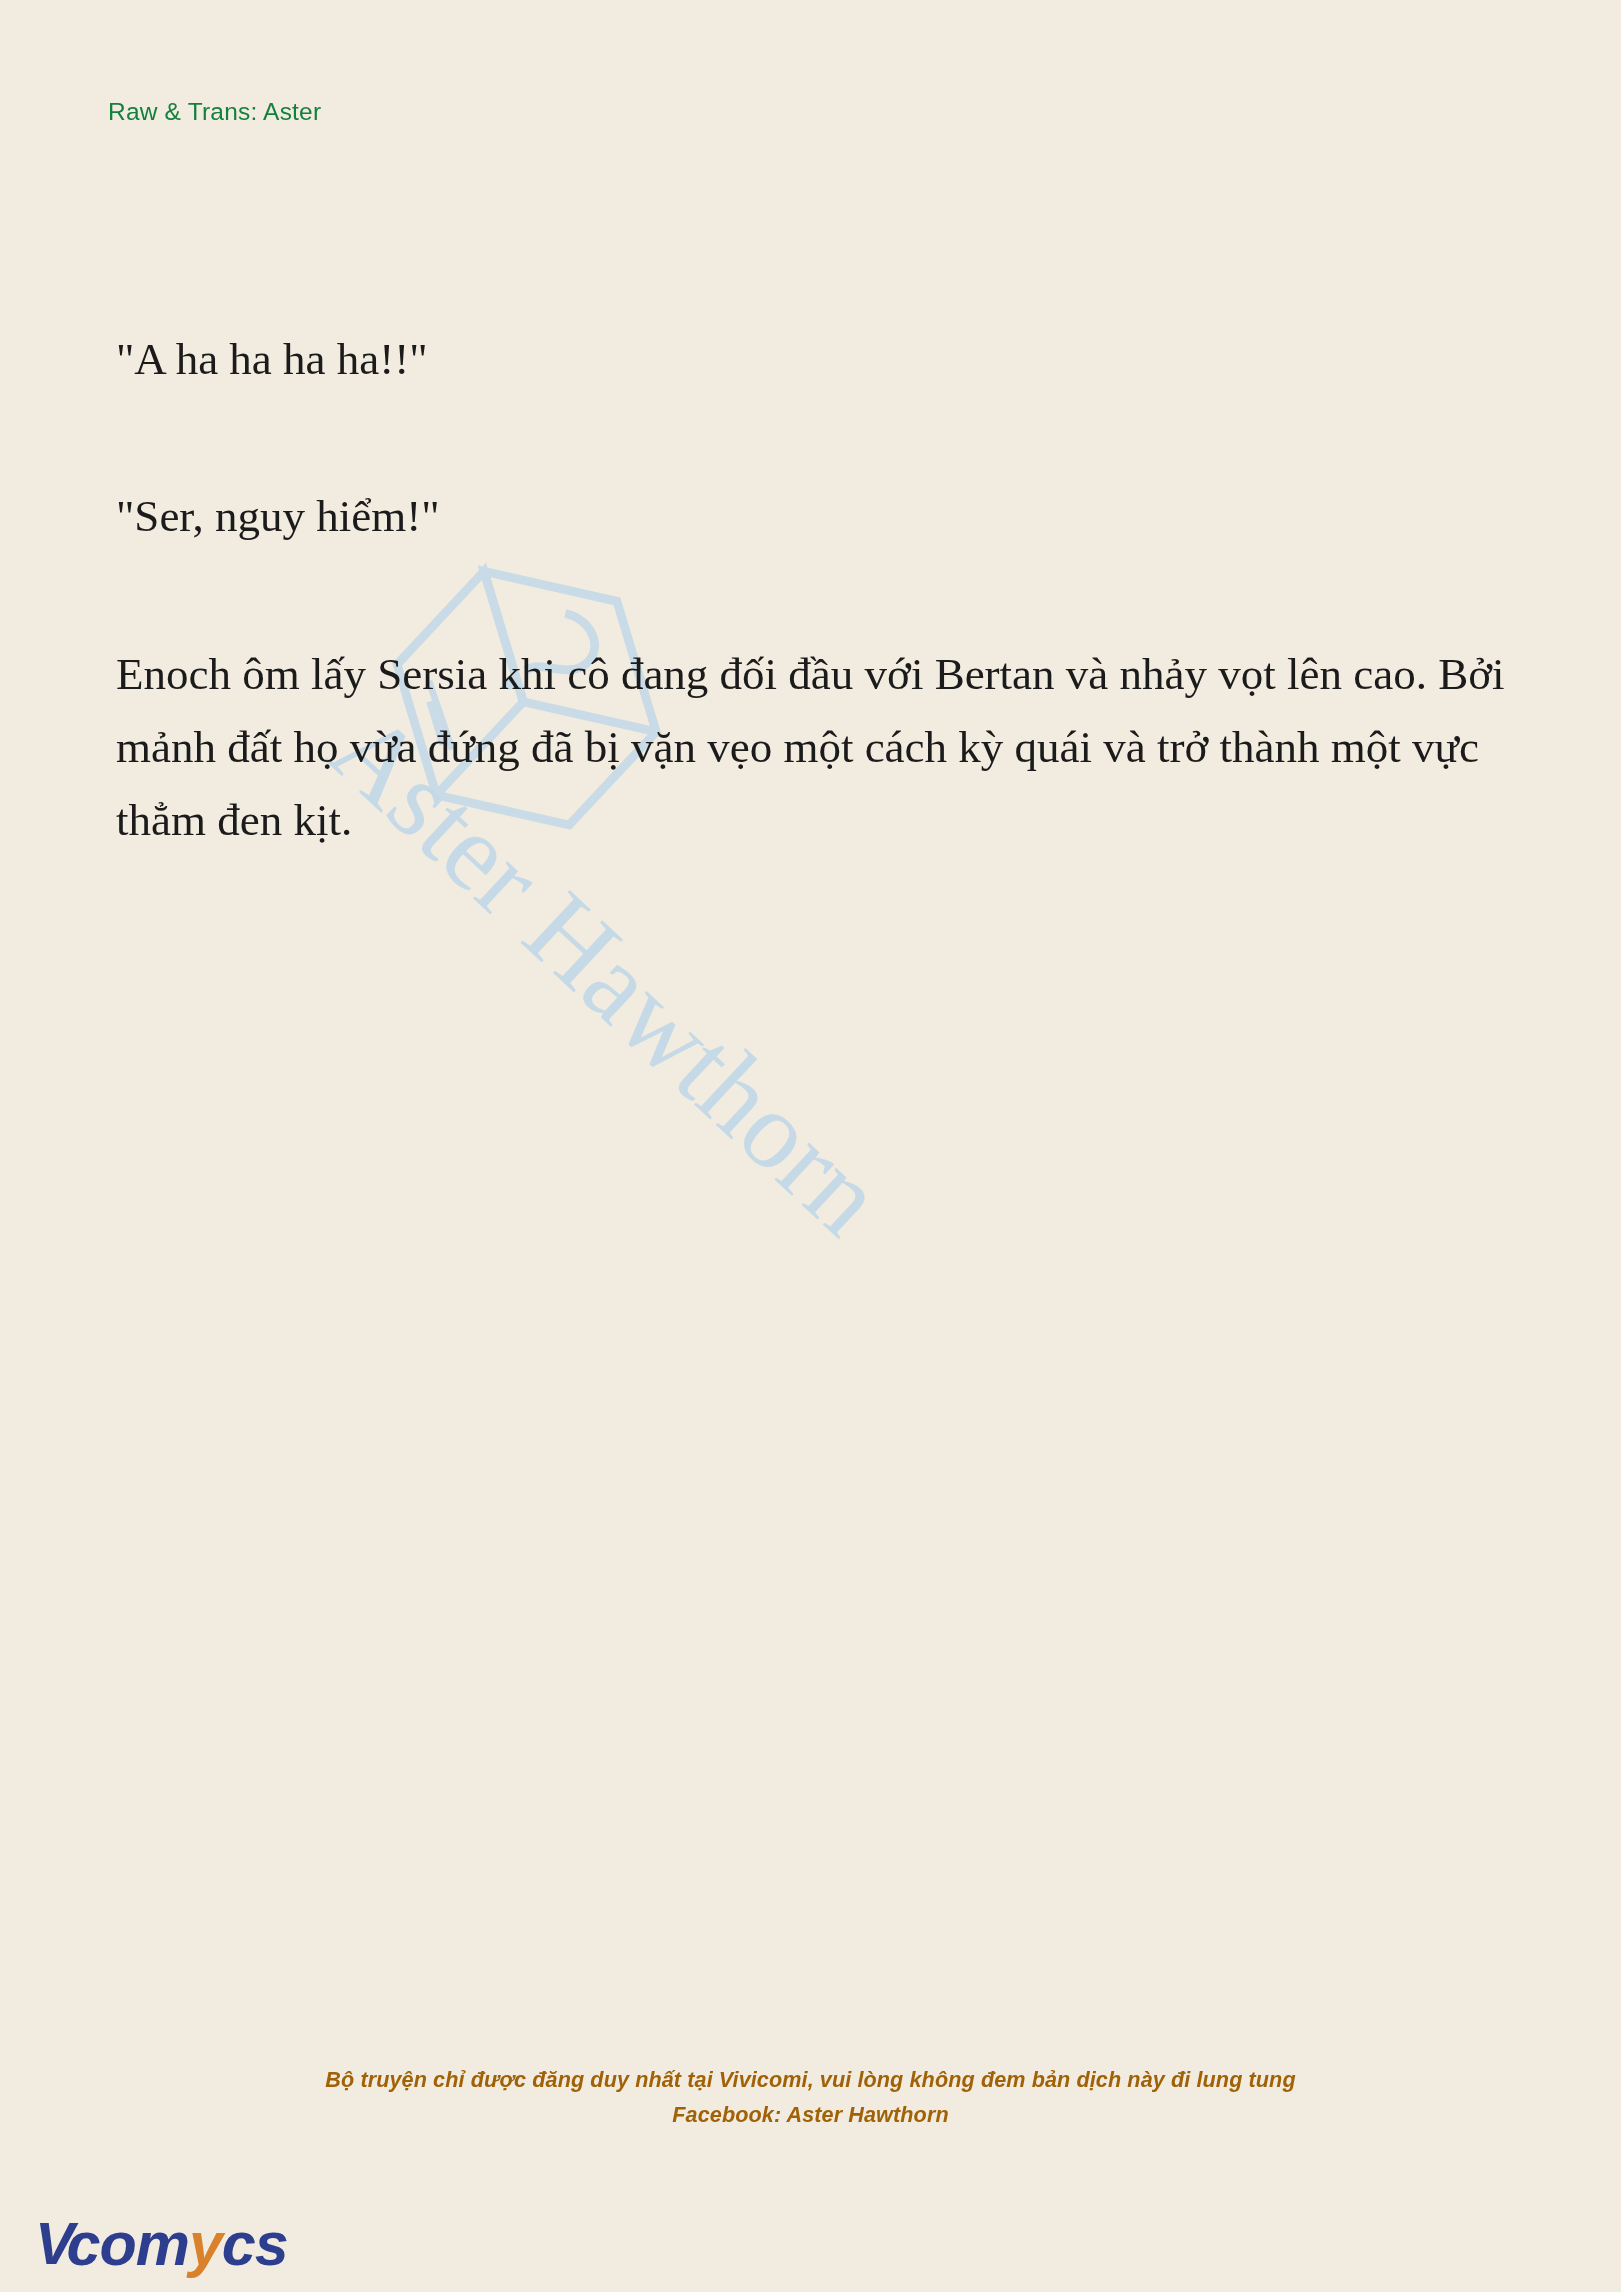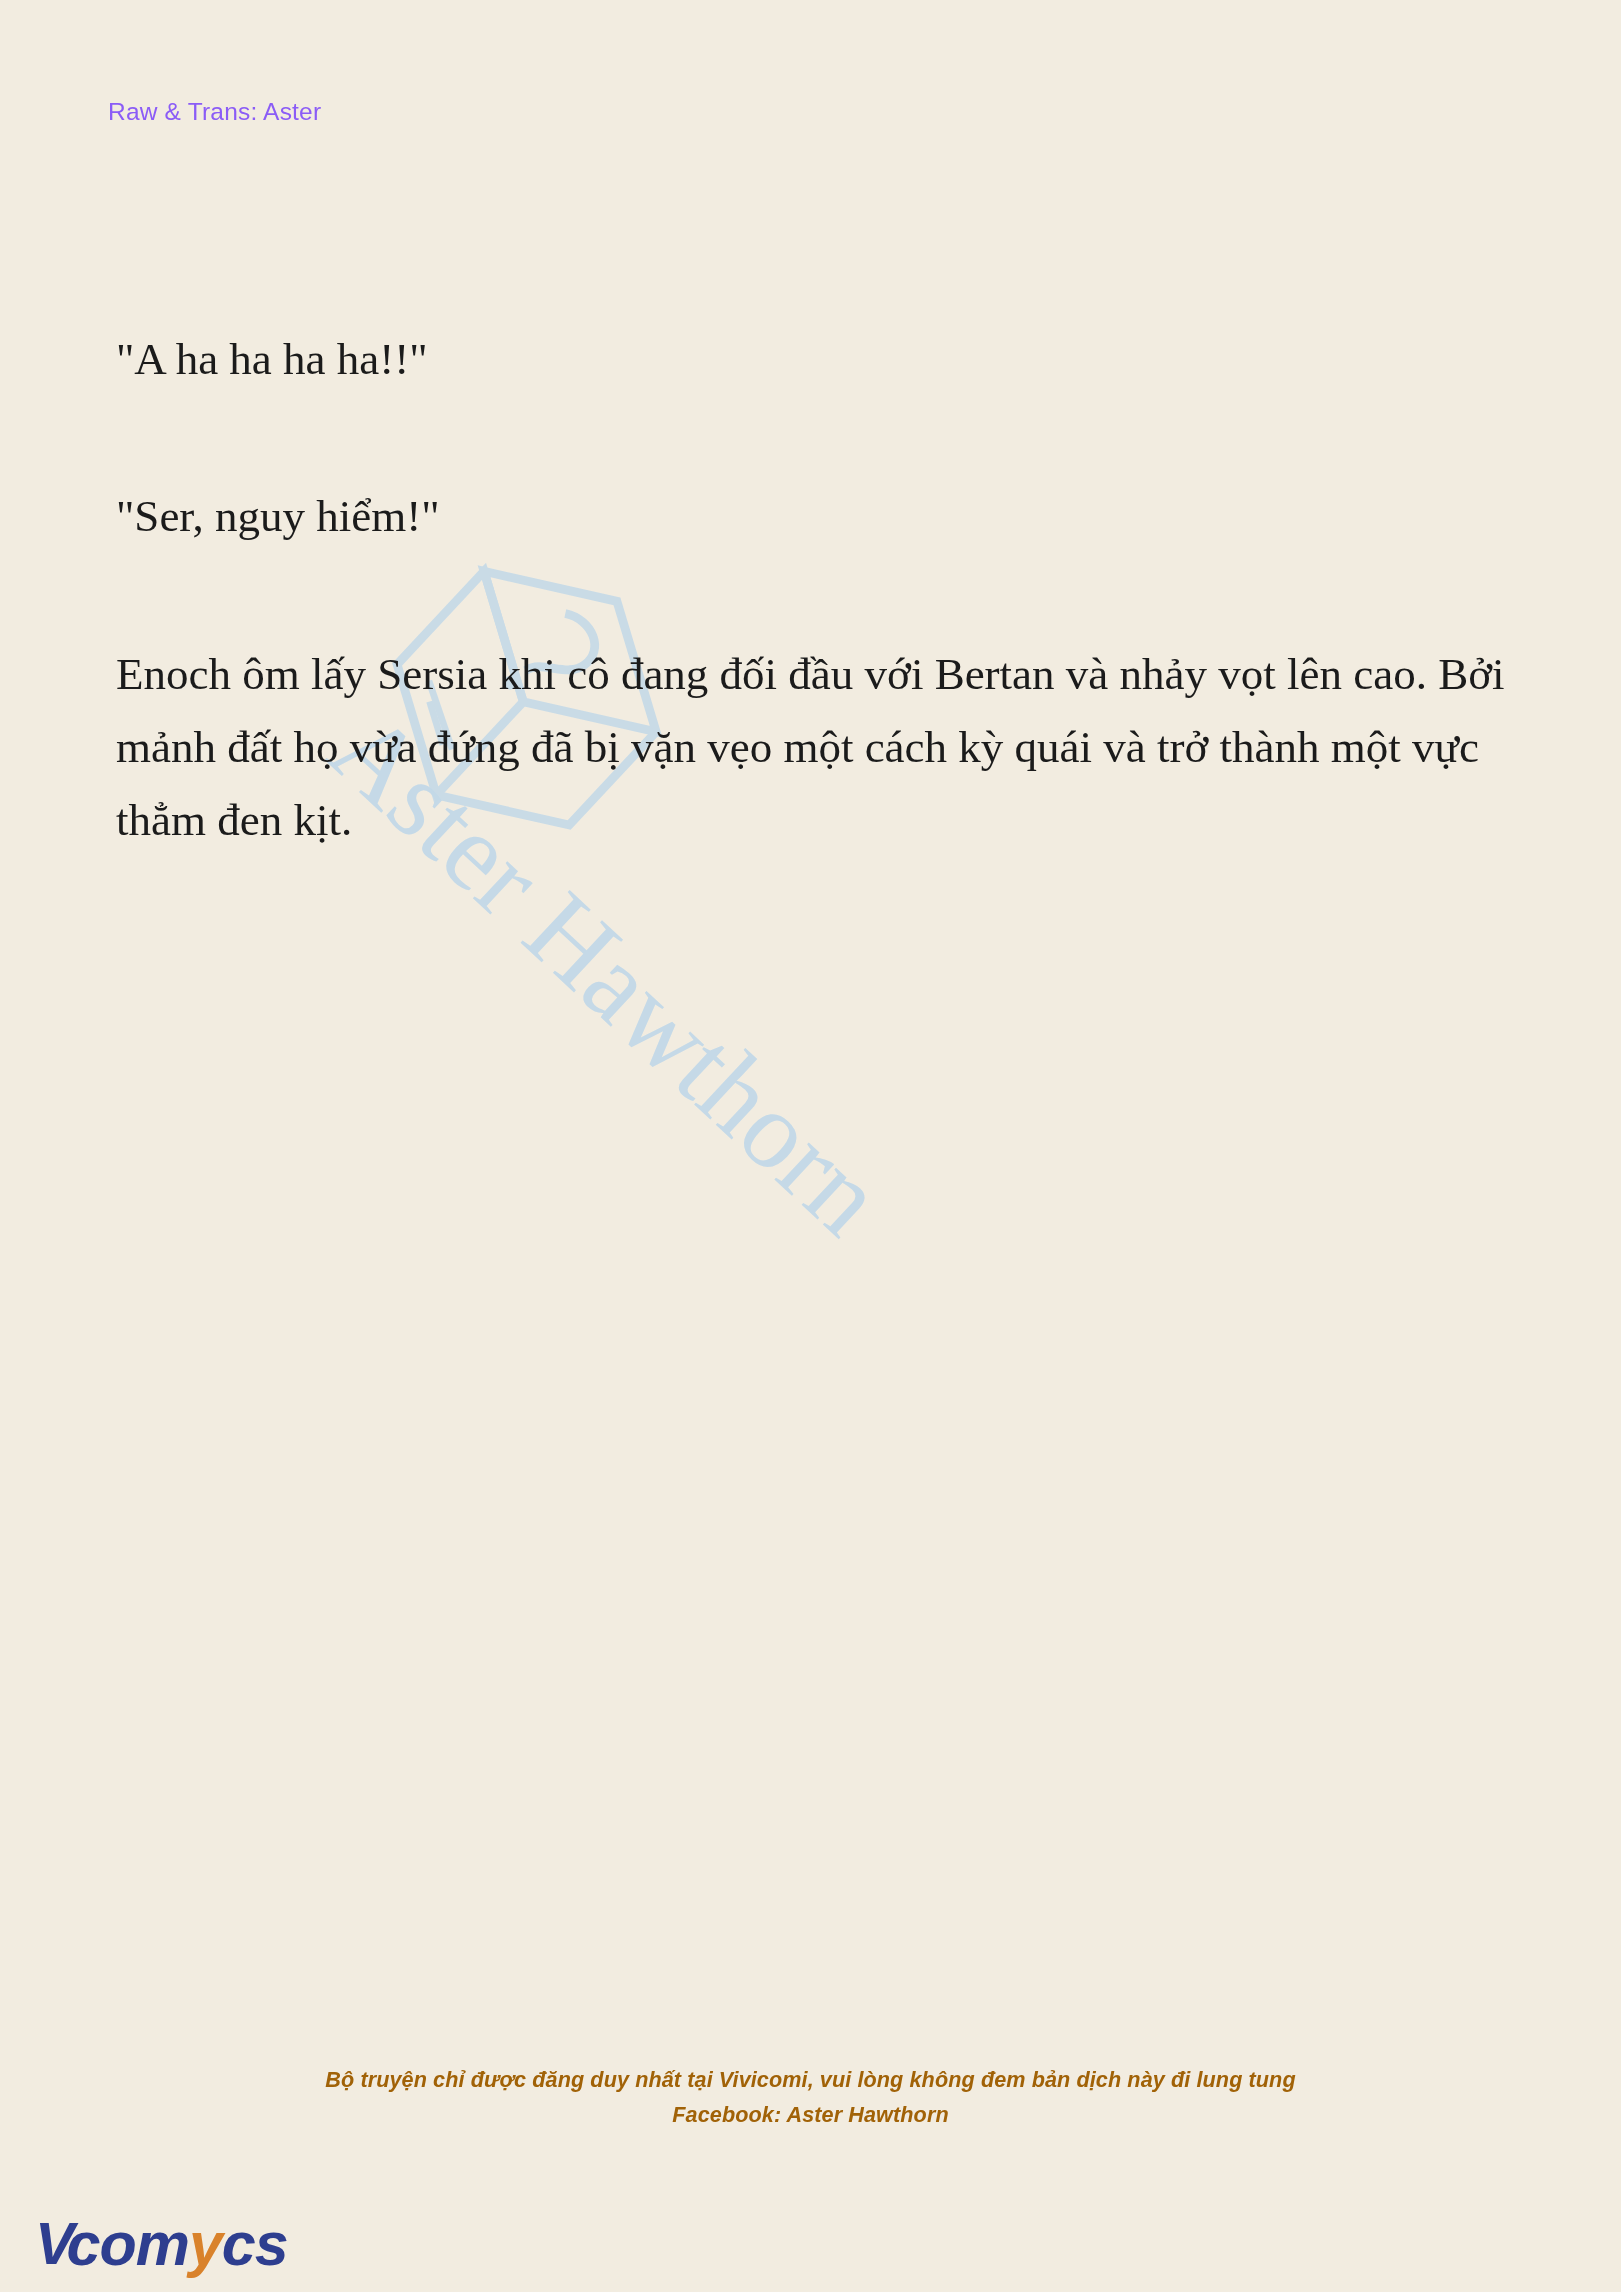--- a/index.html
+++ b/index.html
@@ -21,21 +21,21 @@
     overflow: hidden;
   }
 
   
   .credit-header {
     position: absolute;
     top: 98px;
     left: 108px;
     font-family: "Liberation Sans", sans-serif;
     font-size: 24.5px;
-    color: #8b5cf6;
+    color: #15803d;
     letter-spacing: 0.2px;
   }
 
   
   .watermark {
     position: absolute;
     left: 372px;
     top: 510px;
     width: 980px;
     height: 1078px;

